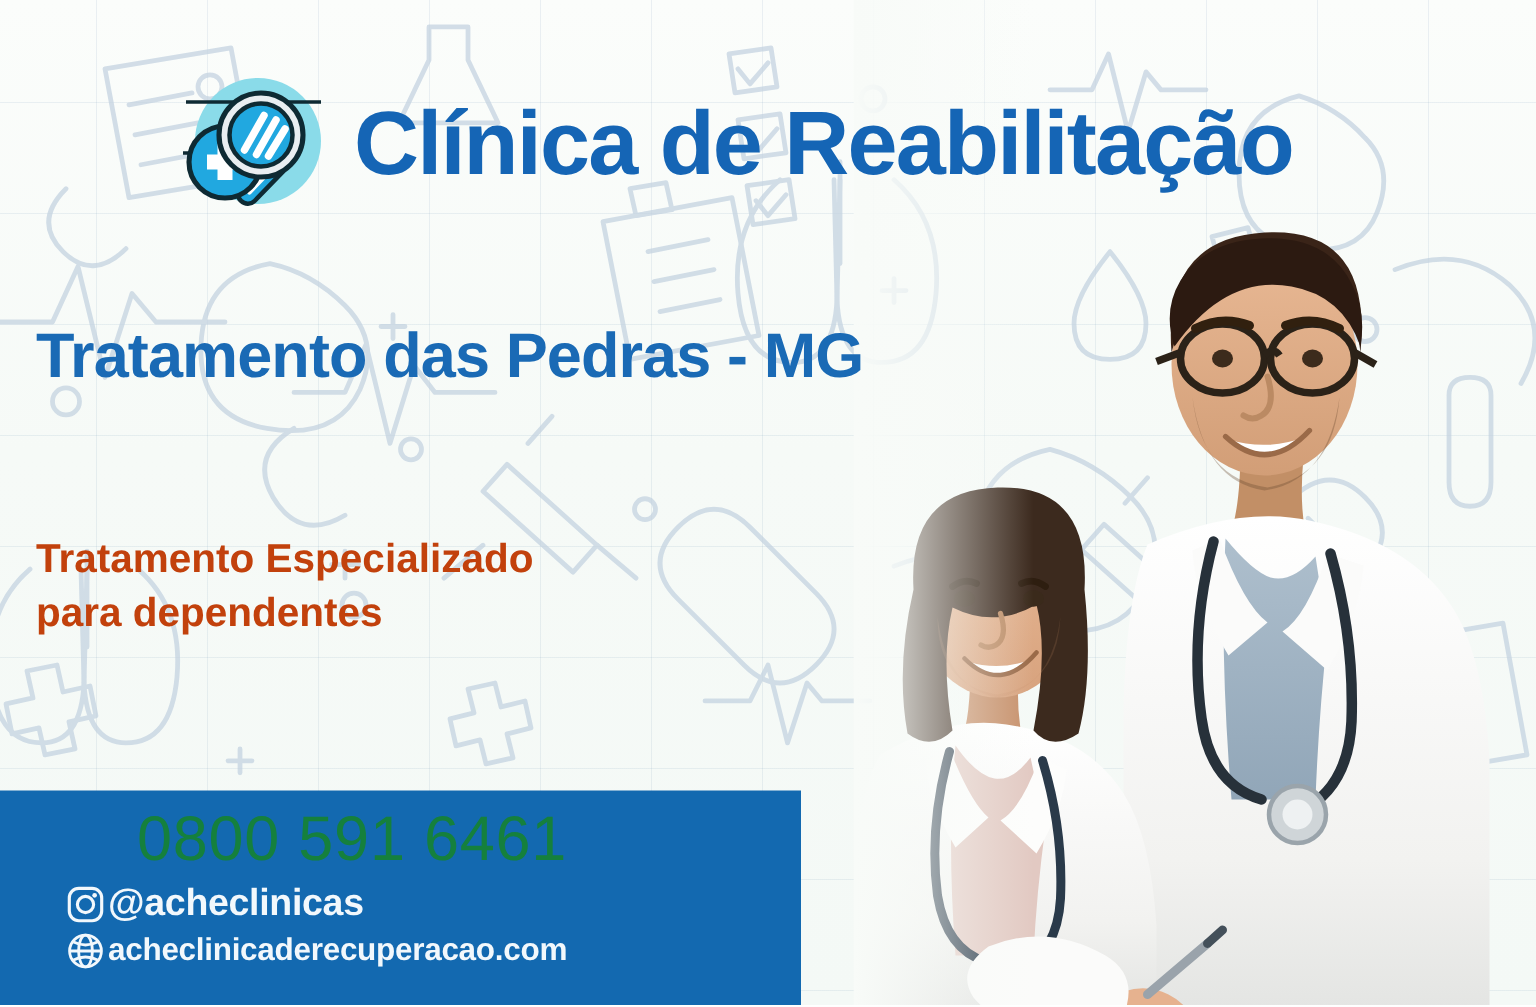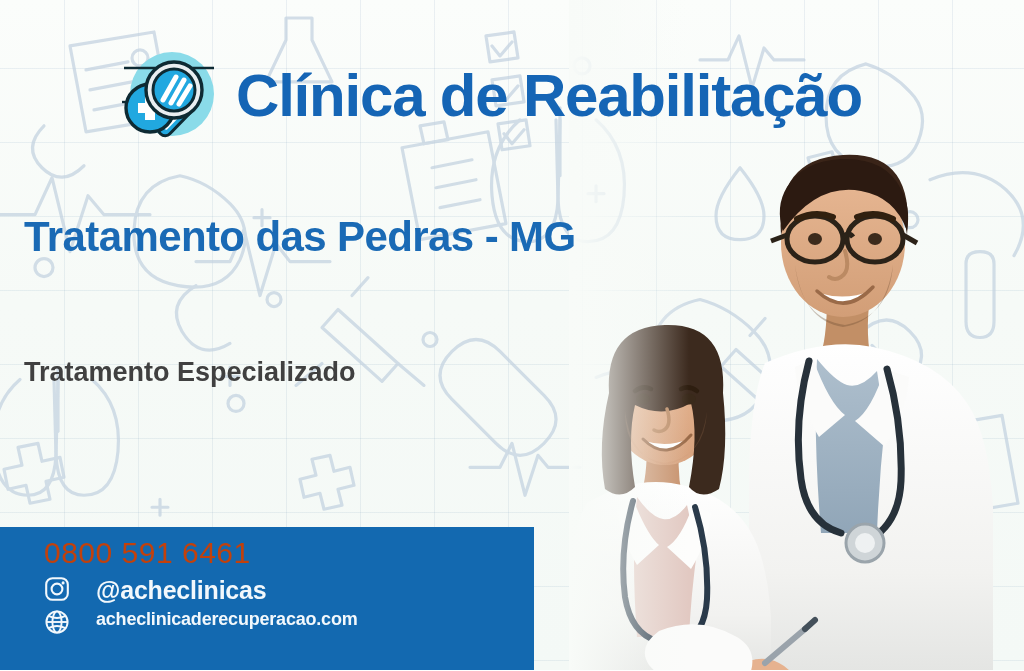--- a/index.html
+++ b/index.html
@@ -77,61 +77,62 @@
     white-space:nowrap;
     z-index:6;
   }
 
   
   .treatment {
     position:absolute;
     left:24px; top:355px;
     font-size:27px;
     font-weight:bold;
-    color:#404040;
+    color:#c2410c;
     line-height:1.32;
     z-index:6;
   }
   .treatment span { display:block; white-space:nowrap; }
 
   
   .footer-bar {
     position:absolute;
     left:0; top:527px;
     width:534px; height:144px;
     background:#1369b0;
     z-index:4;
   }
   .footer-inner {
     position:absolute;
     left:44px; top:537px;
     z-index:5;
   }
   .phone {
-    font-size:30px;
+    font-size:42px;
     font-weight:normal;
-    color:#c2410c;
+    color:#15803d;
     letter-spacing:0.5px;
     line-height:1.05;
     white-space:nowrap;
+    text-align:right;
   }
   .contact-row {
-    display:flex; align-items:flex-start; gap:26px;
+    display:flex; align-items:center; gap:2px;
     margin-top:7px;
     white-space:nowrap;
   }
   .contact-row .ico { width:26px; height:26px; flex:0 0 auto; }
   .contact-row .ico svg { width:100%; height:100%; display:block; }
   .contact-row .txt {
     font-size:25px;
     font-weight:bold;
     color:#f2f8fc;
     letter-spacing:-0.2px;
   }
-  .contact-row.web .txt { font-size:18px; font-weight:bold; }
+  .contact-row.web .txt { font-size:21px; font-weight:bold; }
   .contact-row.web { margin-top:4px; }
 </style>
 </head>
 <body>
 
 <div id="banner">
 
   <div class="bg-base"></div>
   <div class="bg-grid"></div>
 
@@ -358,20 +359,21 @@
         </g>
       </svg>
     </div>
     <div class="brand-title">Clínica de Reabilitação</div>
   </div>
 
   <div class="city-line">Tratamento das Pedras - MG</div>
 
   <div class="treatment">
     <span>Tratamento Especializado</span>
+    <span>para dependentes</span>
   </div>
 
   <div class="footer-bar"></div>
   <div class="footer-inner">
     <div class="phone">0800 591 6461</div>
 
     <div class="contact-row">
       <span class="ico">
         <svg viewBox="0 0 26 26" xmlns="http://www.w3.org/2000/svg">
           <rect x="2.2" y="2.2" width="21.6" height="21.6" rx="6.4" fill="none" stroke="#f2f8fc" stroke-width="2.1"></rect>

